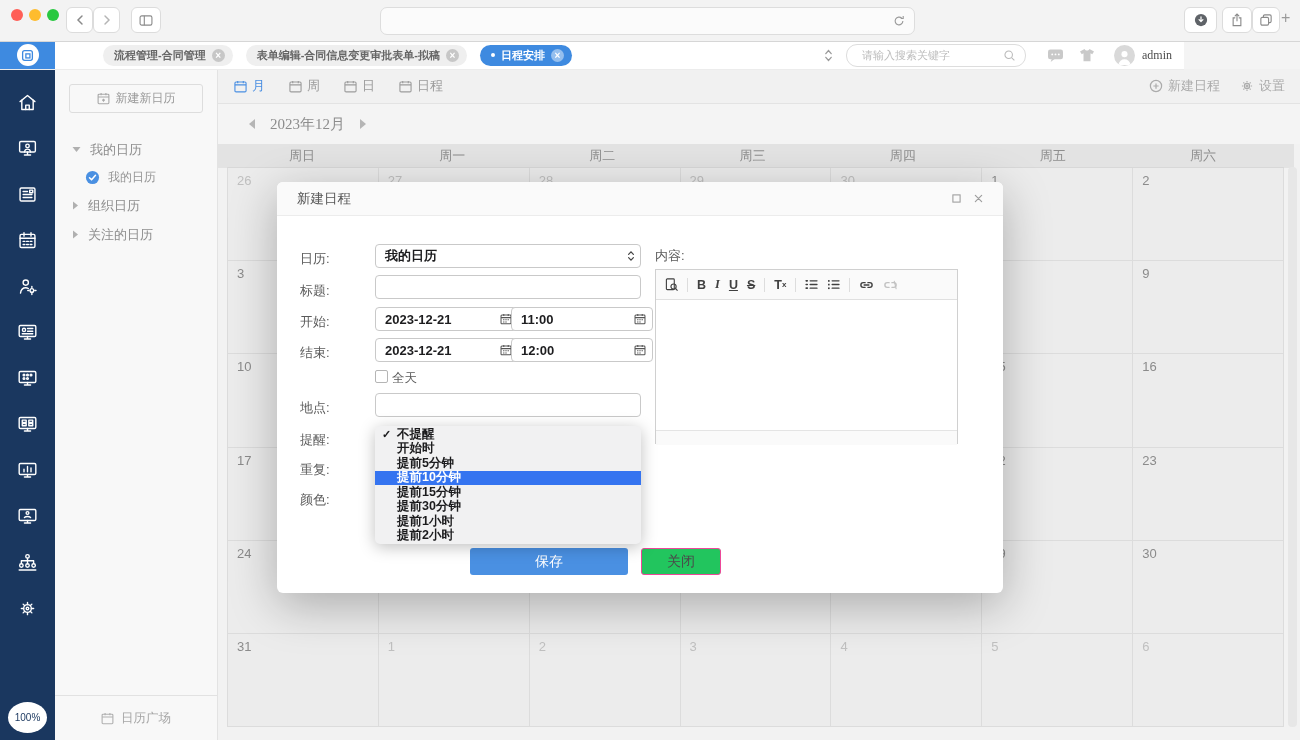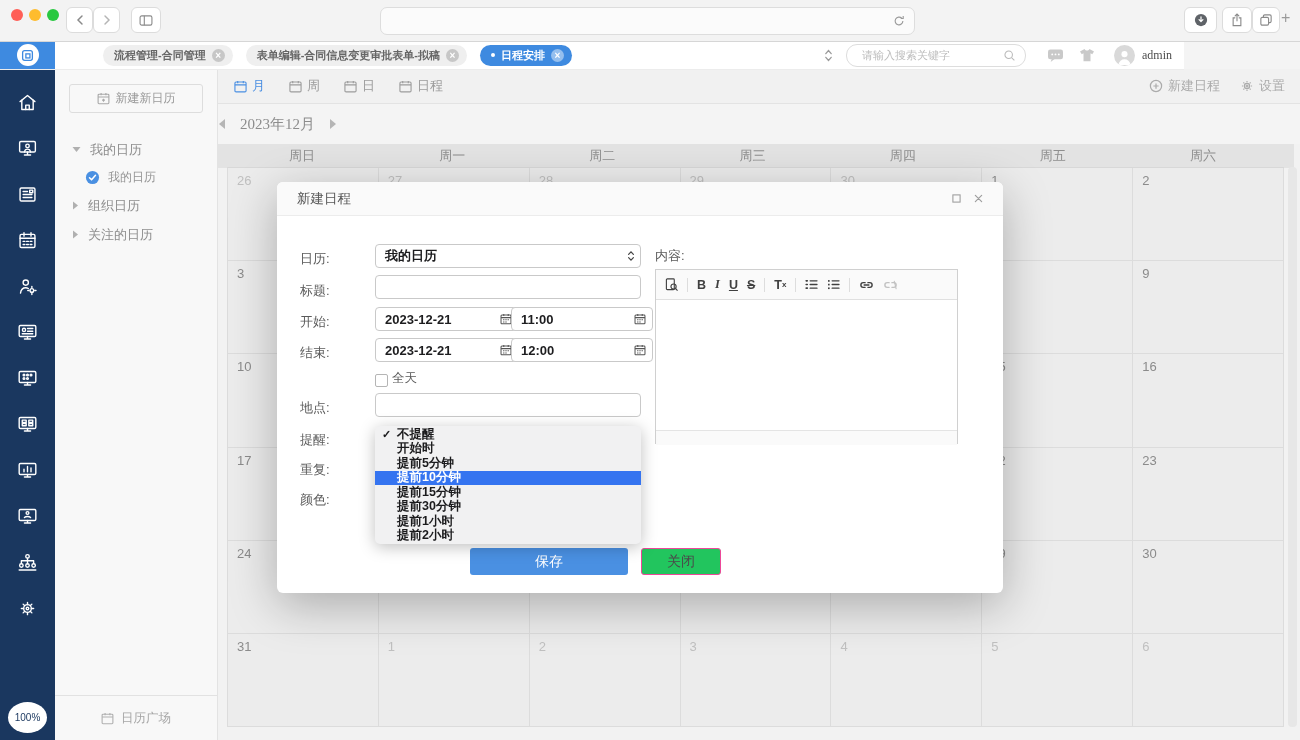--- a/index.html
+++ b/index.html
@@ -61,21 +61,21 @@
               display:flex;align-items:center;justify-content:center;gap:7px;font-size:12.5px;color:#a6a6a6}
   
   .main{position:absolute;left:217px;top:69px;right:0;bottom:0;background:#f2f2f2}
   .cal-toolbar{height:34px;background:#f1f1f1;border-bottom:1px solid #e3e3e3;display:flex;
                align-items:center;padding:0 15px}
   .views{display:flex;gap:24px;margin-left:2px}
   .view{display:flex;align-items:center;gap:5px;font-size:13px;color:#9c9c9c}
   .view.active{color:#4a8fe2}
   .cal-actions{margin-left:auto;display:flex;gap:20px;align-items:center;color:#ababab;font-size:13px}
   .cal-actions .act{display:flex;align-items:center;gap:5px}
-  .monthnav{height:40px;display:flex;align-items:center;background:#f4f4f4;gap:14px}
+  .monthnav{height:40px;display:flex;align-items:center;background:#f4f4f4;padding-left:30px;gap:14px}
   .month-label{font-size:15px;color:#8d8d8d;font-family:"Liberation Serif",serif}
   .weekhead{height:24px;margin:0 6px 0 0;background:#e3e3e3}
   .weekhead-in{height:24px;margin:0 16px 0 10px;display:flex}
   .wh-cell{flex:1;display:flex;align-items:center;justify-content:center;font-size:13px;color:#8e8e8e}
   .cal-grid{position:absolute;left:10px;right:16px;top:98px;bottom:13px;display:flex;flex-direction:column;
             border-left:1px solid #dcdcdc;border-top:1px solid #d8d8d8}
   .cal-row{flex:1;display:flex}
   .cal-cell{flex:1;background:#ececec;border-right:1px solid #dcdcdc;border-bottom:1px solid #dcdcdc;
             font-size:13px;color:#8b8b8b;padding:5px 0 0 9px;box-sizing:border-box}
   .cal-cell.muted{color:#c0c0c0}
@@ -88,21 +88,21 @@
   .win-ctrl{margin-left:auto;display:flex;gap:13px;color:#9e9e9e;align-items:center}
   .modal-b{position:relative;height:378px}
   .f-label{position:absolute;left:23px;font-size:13px;color:#5a5a5a}
   .ctrl{position:absolute;left:98px;width:266px;height:24px;border:1px solid #c9c9c9;border-radius:4px;
         background:#fff;box-sizing:border-box;display:flex;align-items:center;font-size:13px;font-weight:bold;color:#1d1d1f}
   .ctrl .val{margin-left:9px}
   .stepper{margin-left:auto;margin-right:5px;color:#444}
   .dateinput{width:144px}
   .dateinput .calglyph{margin-left:auto;margin-right:6px;color:#555}
   .timeinput{left:234px;width:142px}
-  .allday{position:absolute;left:98px;display:flex;align-items:flex-end;gap:4px;font-size:12.5px;color:#5a5a5a}
+  .allday{position:absolute;left:98px;display:flex;align-items:flex-start;gap:4px;font-size:12.5px;color:#5a5a5a}
   .allday .box{width:11px;height:11px;border:1px solid #b5b5b5;border-radius:2px;background:#fff}
   .droplist{position:absolute;left:98px;top:210px;width:266px;height:118px;background:#f1f1f2;border-radius:5px;
             box-shadow:0 3px 16px rgba(0,0,0,.25);z-index:5;padding:1px 0;box-sizing:border-box}
   .opt{height:14.5px;display:flex;align-items:center;font-size:12.5px;font-weight:bold;color:#1b1b1d;
        padding-left:22px;position:relative;white-space:nowrap}
   .opt .ck{position:absolute;left:7px;font-size:11px;font-weight:bold}
   .opt.sel{background:#3574f0;color:#fff}
   .content-label{left:378px}
   .editor{position:absolute;left:378px;top:53px;width:303px;height:175px;border:1px solid #d0d0d0;box-sizing:border-box}
   .ed-toolbar{height:29px;background:#fafafa;border-bottom:1px solid #e0e0e0;display:flex;align-items:center;

